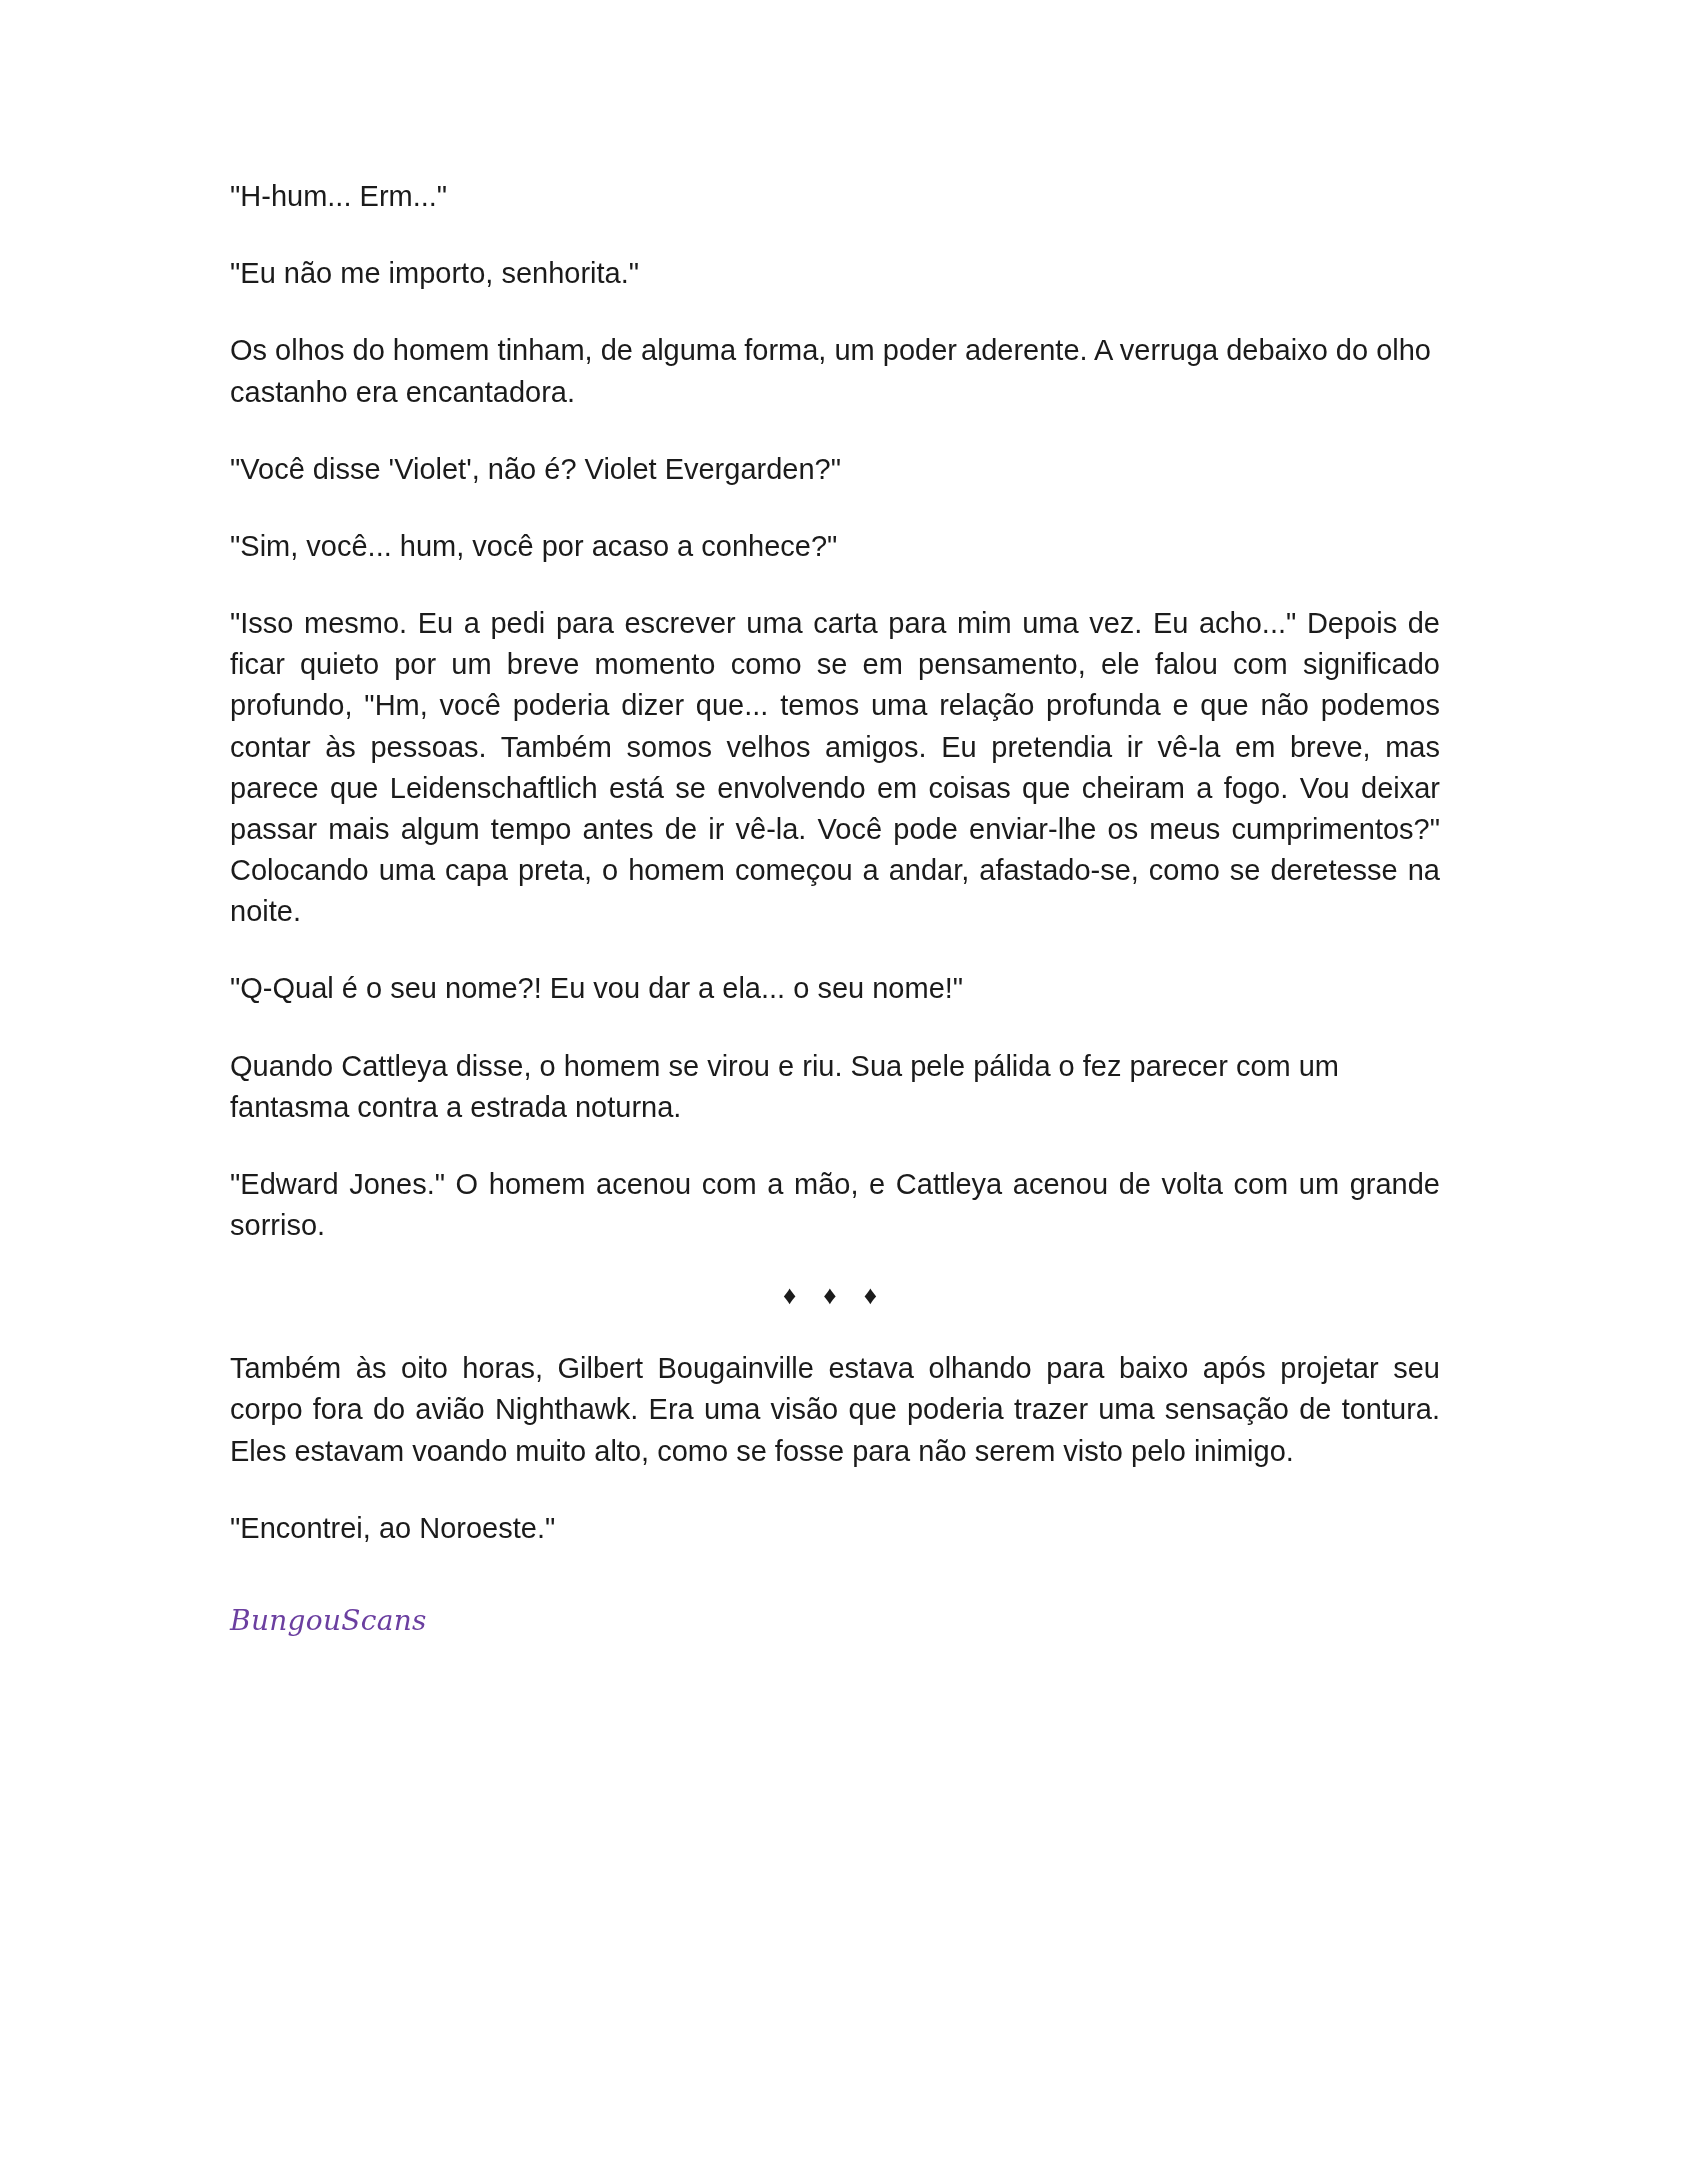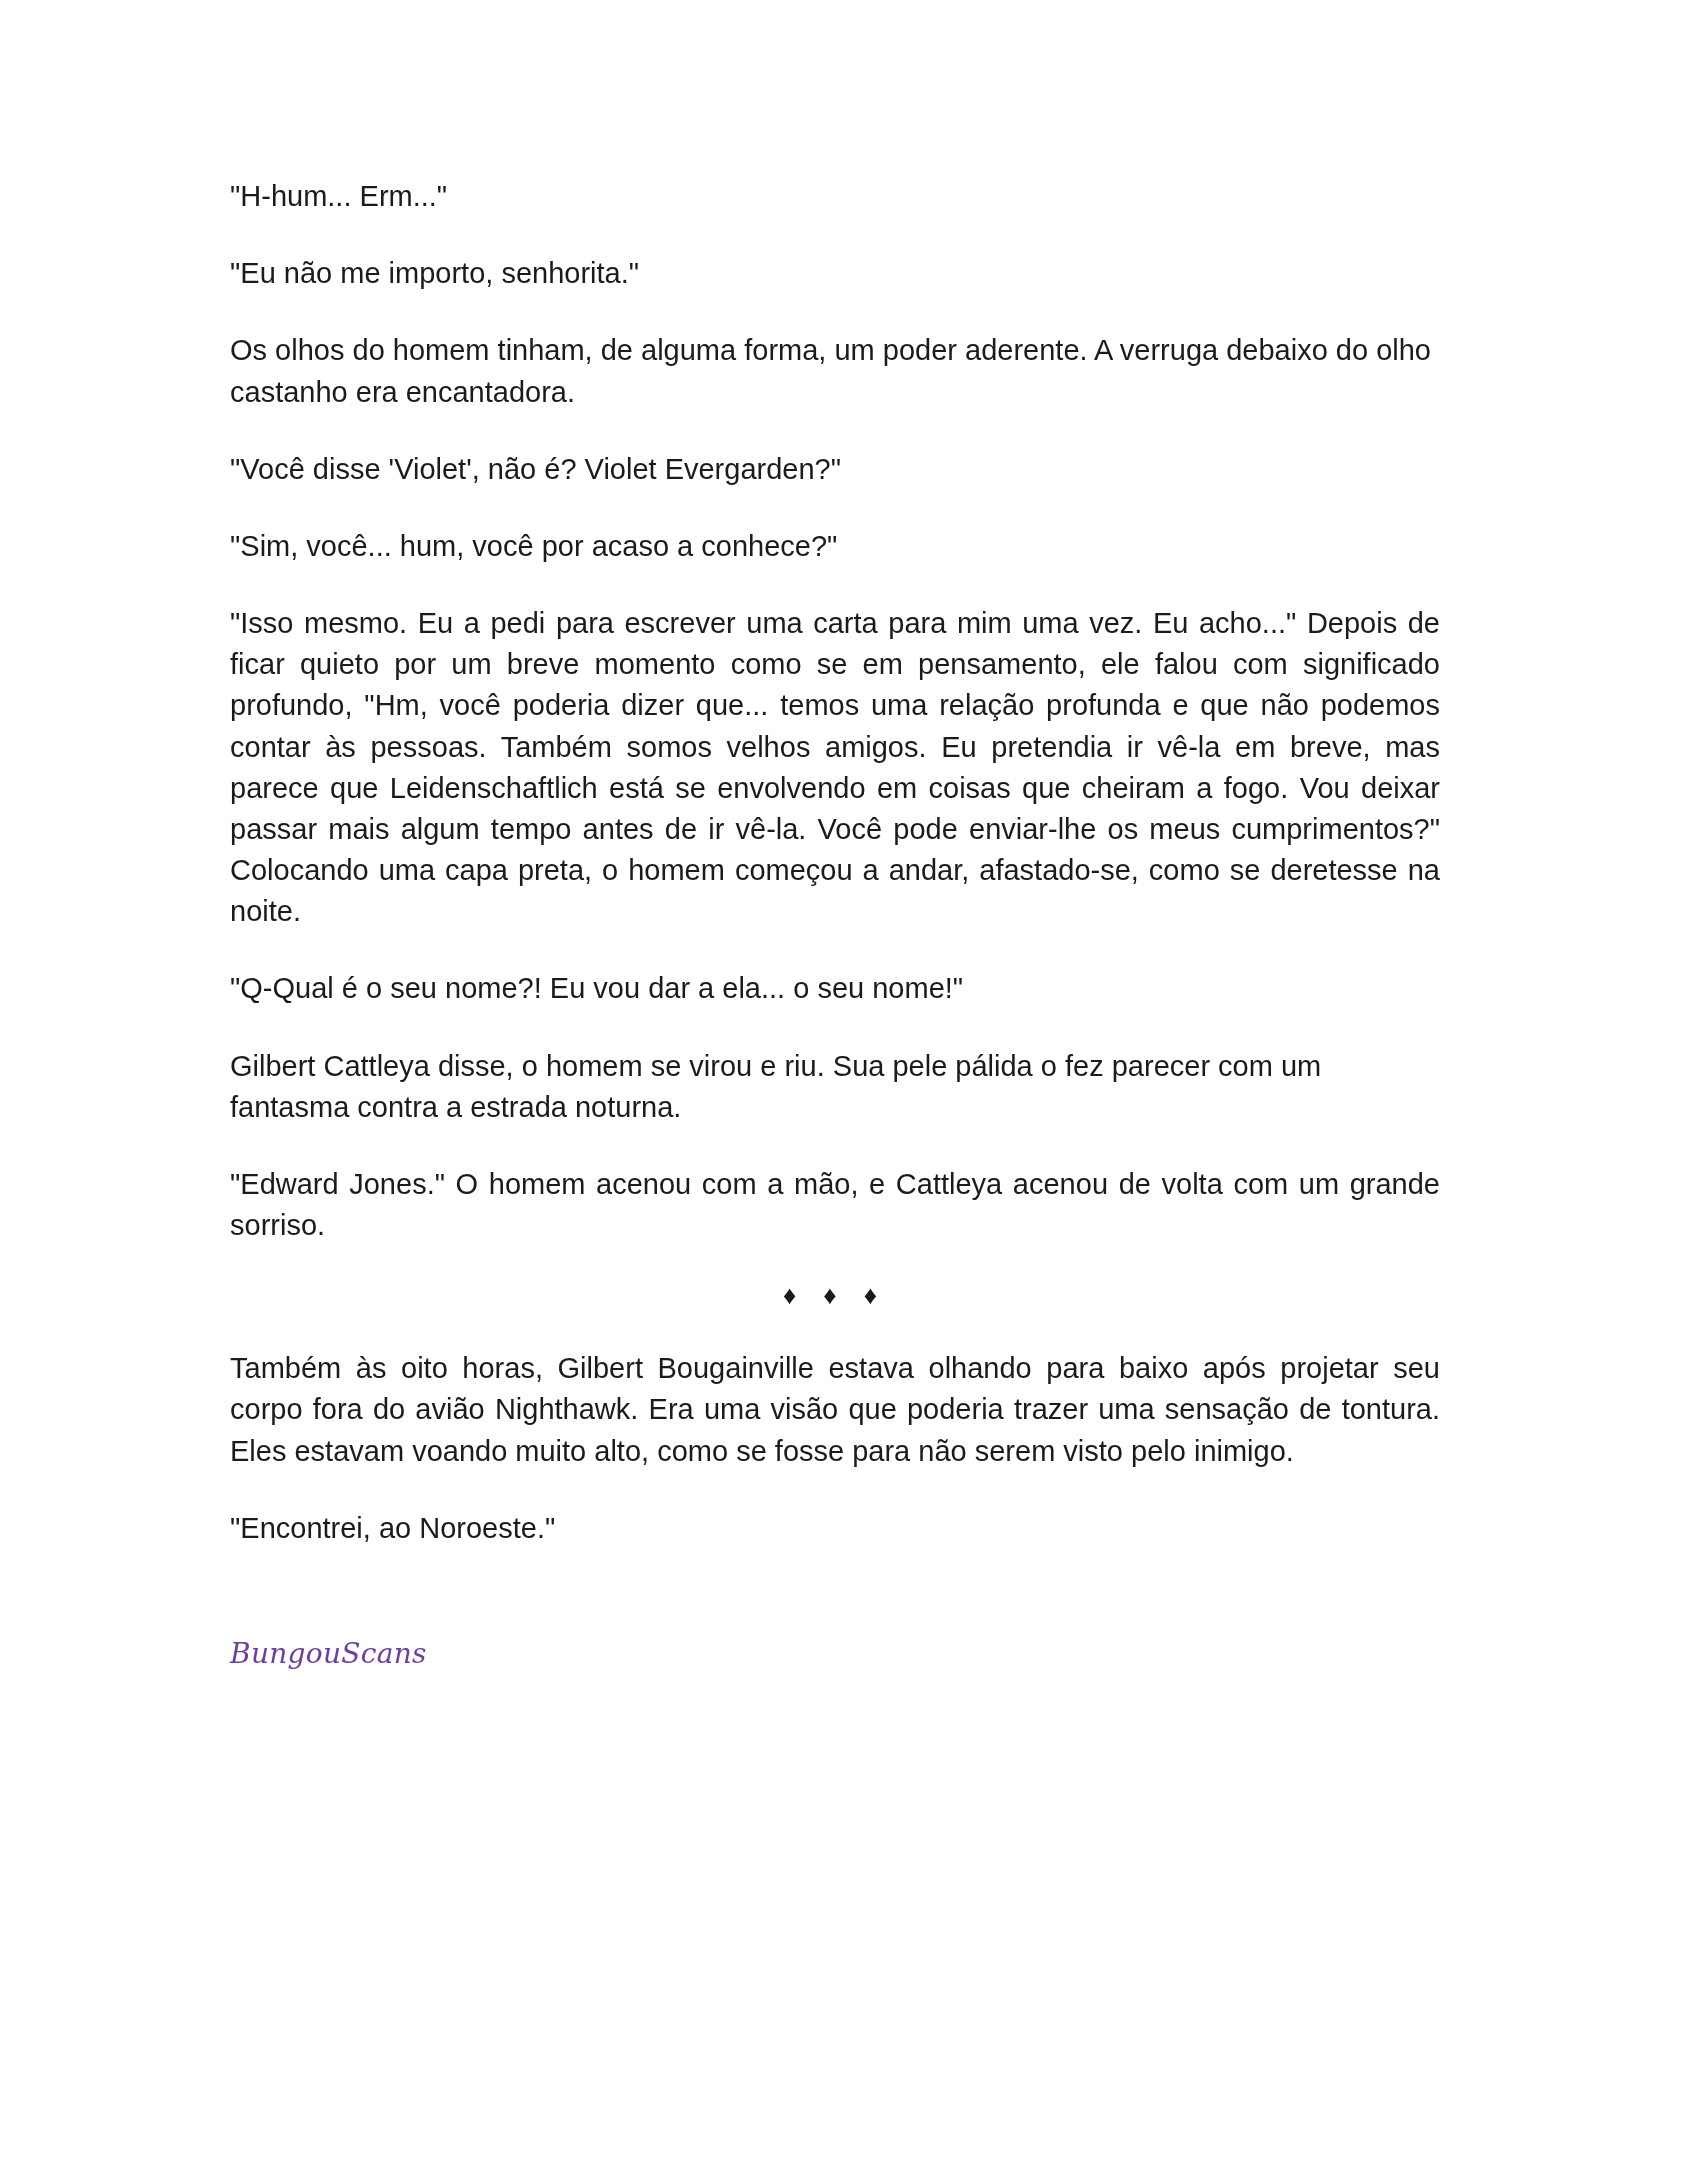--- a/index.html
+++ b/index.html
@@ -44,42 +44,42 @@
   }
   .divider {
     margin: 18px 0 40px 0;
     text-align: center;
     font-size: 26px;
     letter-spacing: 10px;
     color: #1b1b1b;
     line-height: 1;
   }
   .watermark {
-    margin-top: 88px;
+    margin-top: 55px;
     font-family: "DejaVu Serif", serif;
     font-style: italic;
     font-size: 28px;
     color: #6b3fa0;
     letter-spacing: 0.3px;
   }
 </style>
 </head>
 <body>
 
 <div class="page">
   <div class="content">
 
     <p class="para last-line-natural">"H-hum... Erm..."</p>
     <p class="para last-line-natural">"Eu não me importo, senhorita."</p>
     <p class="para last-line-natural">Os olhos do homem tinham, de alguma forma, um poder aderente. A verruga debaixo do olho castanho era encantadora.</p>
     <p class="para last-line-natural">"Você disse 'Violet', não é? Violet Evergarden?"</p>
     <p class="para last-line-natural">"Sim, você... hum, você por acaso a conhece?"</p>
     <p class="para">"Isso mesmo. Eu a pedi para escrever uma carta para mim uma vez. Eu acho..." Depois de ficar quieto por um breve momento como se em pensamento, ele falou com significado profundo, "Hm, você poderia dizer que... temos uma relação profunda e que não podemos contar às pessoas. Também somos velhos amigos. Eu pretendia ir vê-la em breve, mas parece que Leidenschaftlich está se envolvendo em coisas que cheiram a fogo. Vou deixar passar mais algum tempo antes de ir vê-la. Você pode enviar-lhe os meus cumprimentos?" Colocando uma capa preta, o homem começou a andar, afastado-se, como se deretesse na noite.</p>
     <p class="para last-line-natural">"Q-Qual é o seu nome?! Eu vou dar a ela... o seu nome!"</p>
-    <p class="para last-line-natural">Gilbert Cattleya disse, o homem se virou e riu. Sua pele pálida o fez parecer com um fantasma contra a estrada noturna.</p>
+    <p class="para last-line-natural">Quando Cattleya disse, o homem se virou e riu. Sua pele pálida o fez parecer com um fantasma contra a estrada noturna.</p>
     <p class="para">"Edward Jones." O homem acenou com a mão, e Cattleya acenou de volta com um grande sorriso.</p>
 
     <div class="divider">♦ ♦ ♦</div>
 
     <p class="para">Também às oito horas, Gilbert Bougainville estava olhando para baixo após projetar seu corpo fora do avião Nighthawk. Era uma visão que poderia trazer uma sensação de tontura. Eles estavam voando muito alto, como se fosse para não serem visto pelo inimigo.</p>
     <p class="para last-line-natural">"Encontrei, ao Noroeste."</p>
 
     <div class="watermark">BungouScans</div>
 
   </div>

